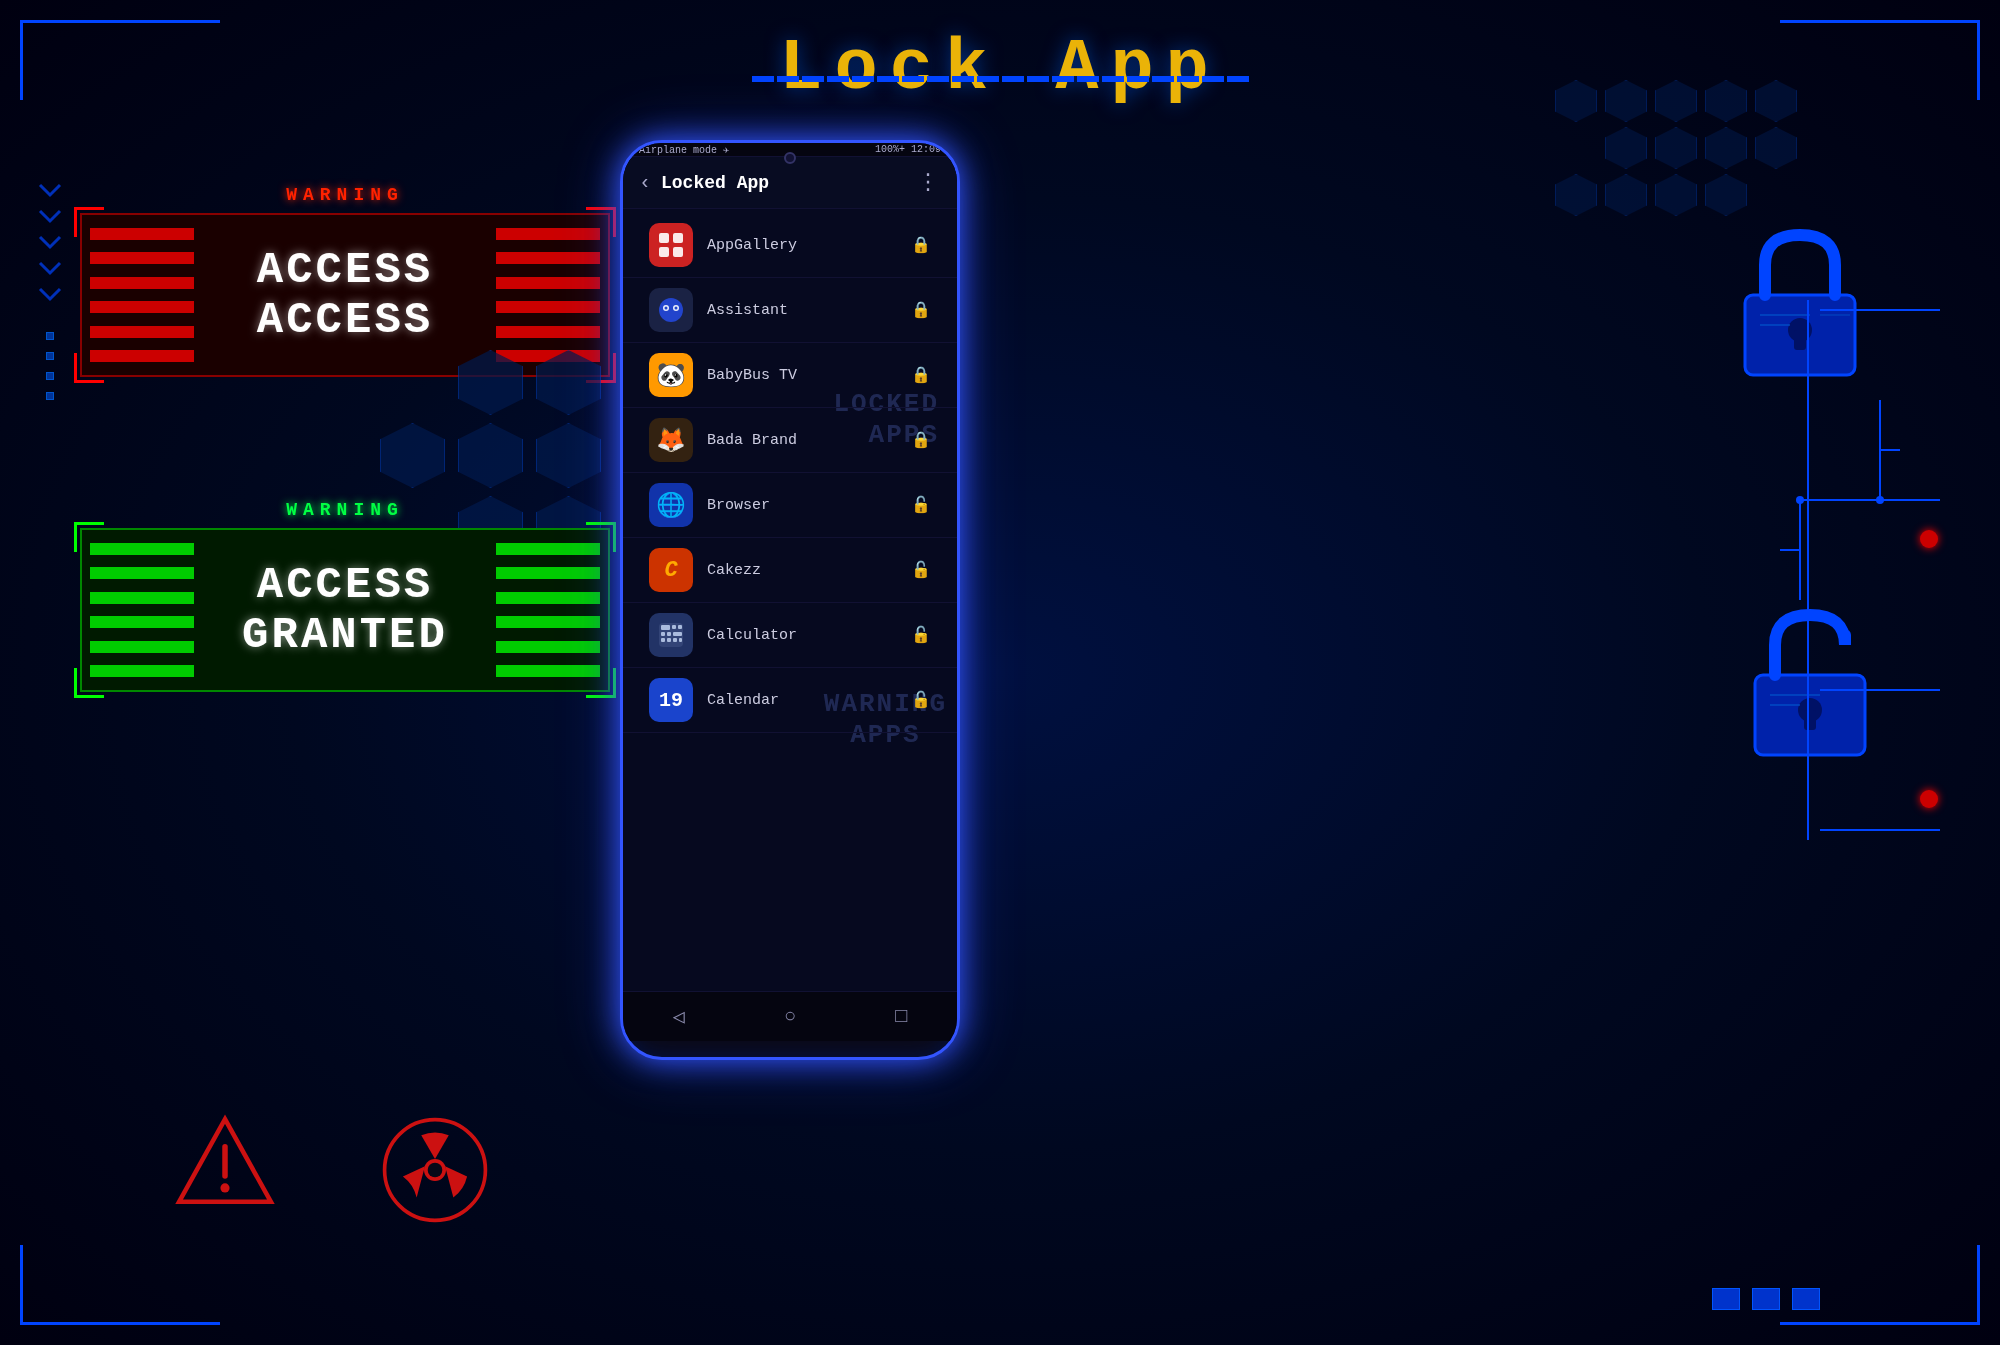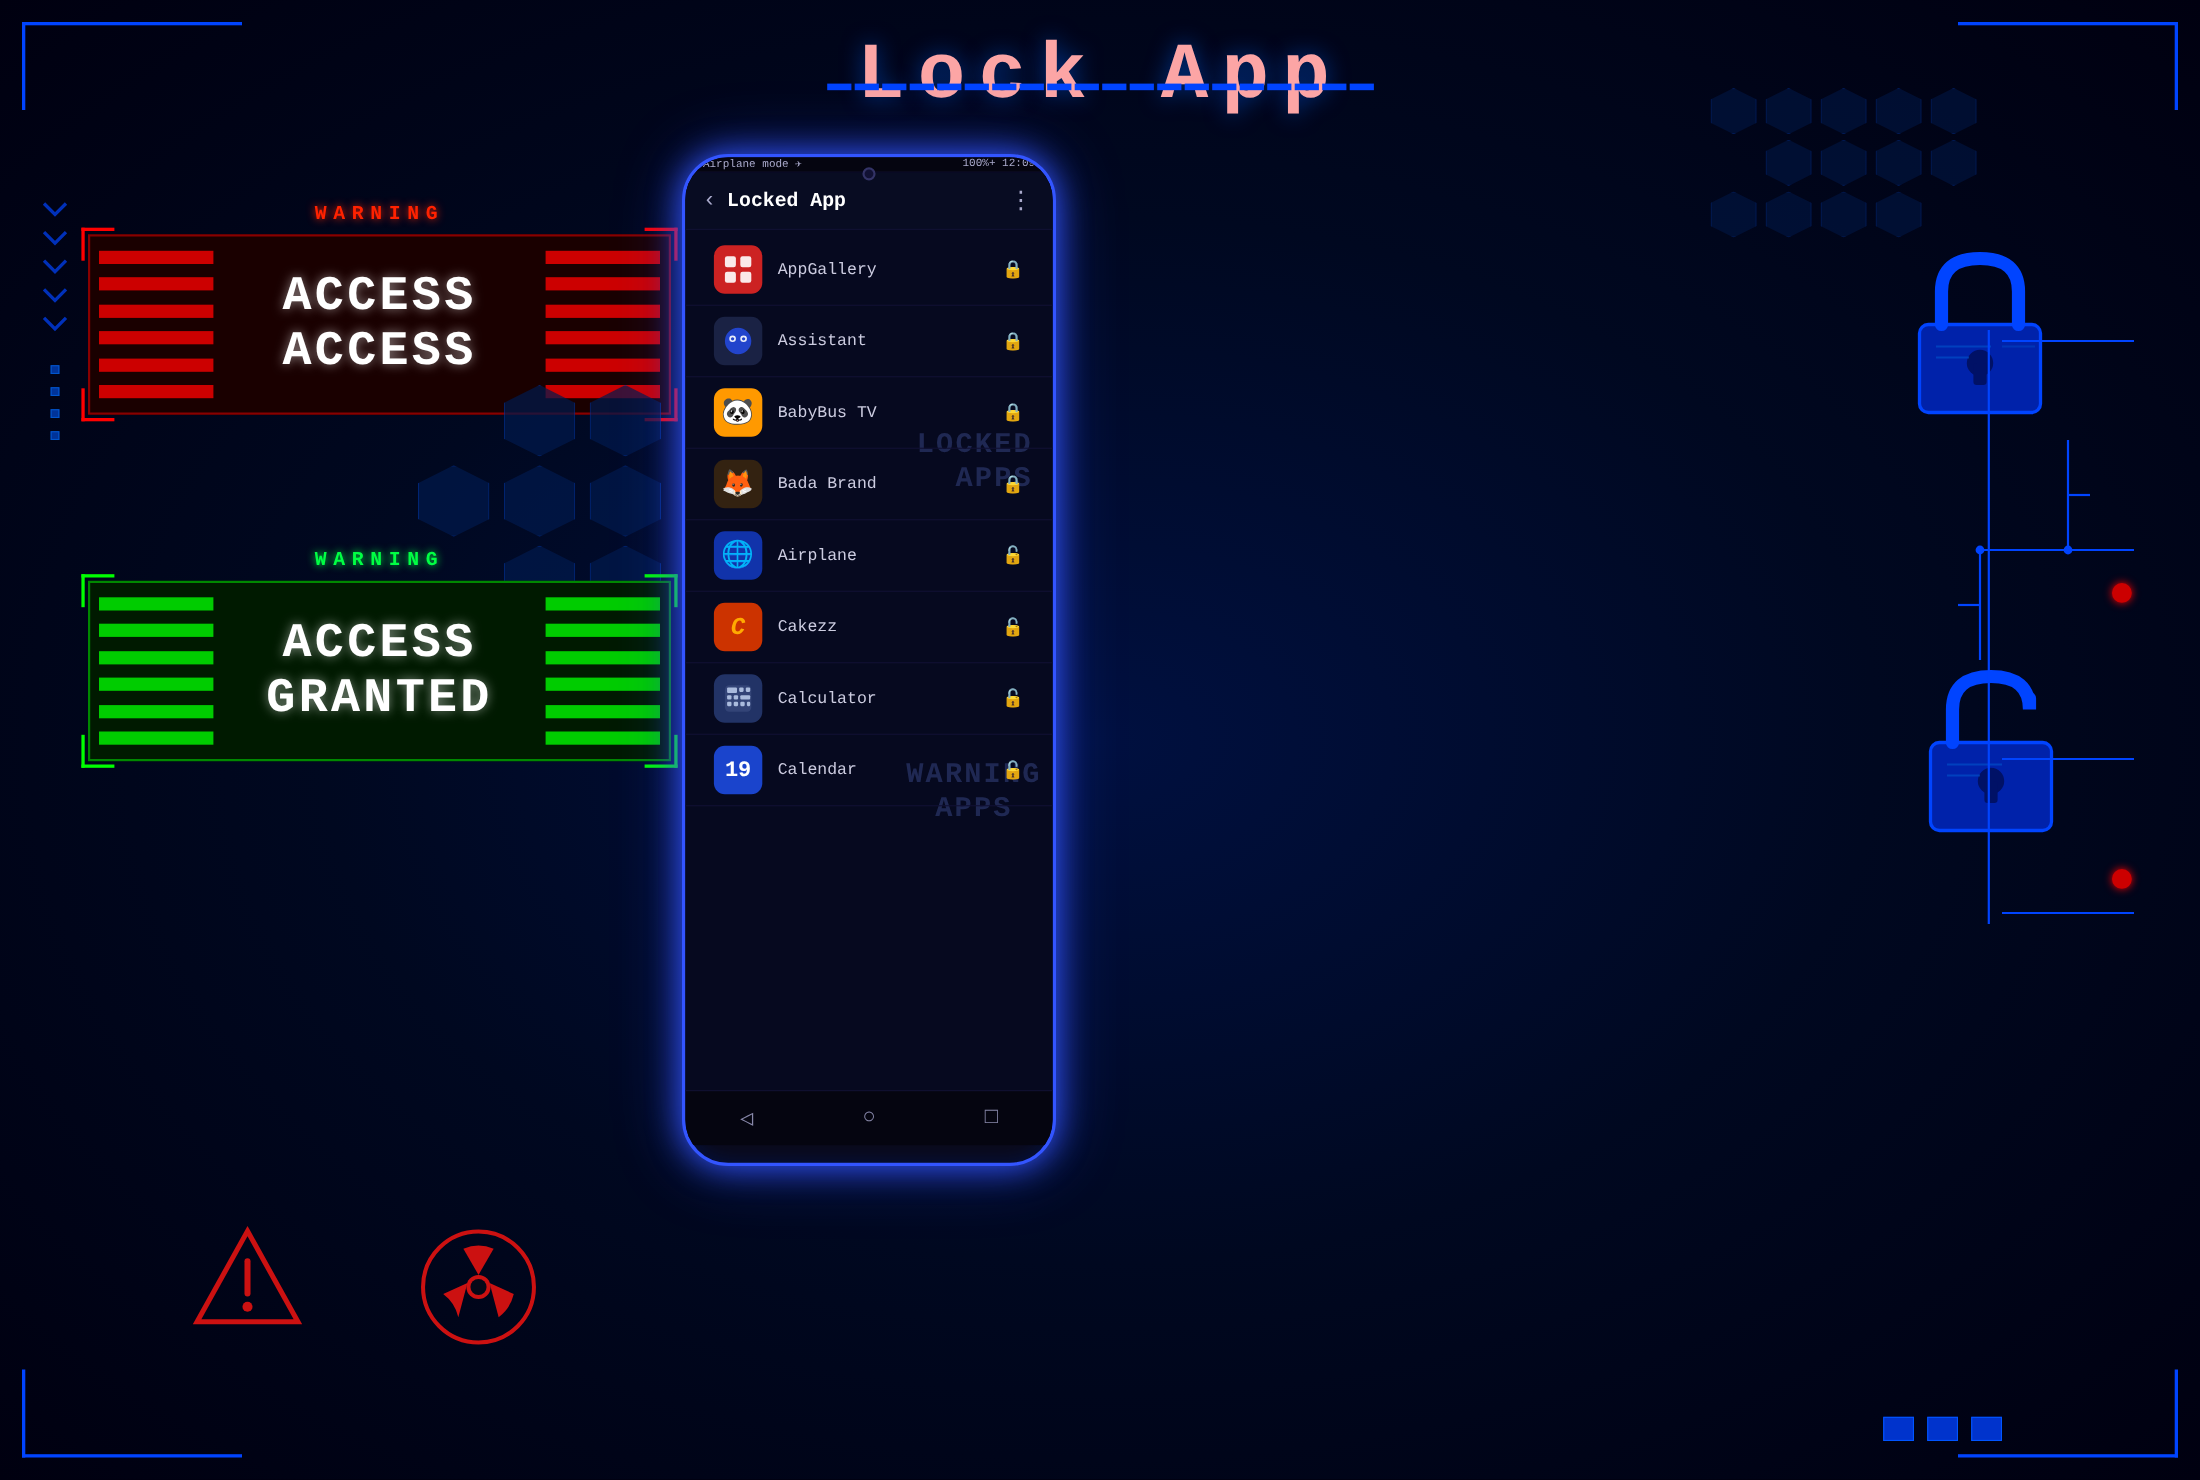--- a/index.html
+++ b/index.html
@@ -19,21 +19,21 @@
       inset: 0;
       background: radial-gradient(ellipse at center, #001040 0%, #000820 50%, #000010 100%);
     }
 
     
     .title {
       position: absolute;
       top: 28px;
       left: 50%;
       transform: translateX(-50%);
-      color: #fca5a5;
+      color: #eab308;
       font-size: 72px;
       font-family: 'Courier New', monospace;
       letter-spacing: 12px;
       font-weight: bold;
       text-shadow: 0 0 20px rgba(0,100,255,0.5);
       white-space: nowrap;
     }
 
     
     .corner-tl {
@@ -768,21 +768,21 @@
             <span style="font-size:24px;">🦊</span>
           </div>
           <span class="app-name">Bada Brand</span>
           <span class="lock-icon-phone">🔒</span>
         </div>
 
         <div class="app-item">
           <div class="app-icon" style="background:#1133aa;">
             <span style="font-size:24px;">🌐</span>
           </div>
-          <span class="app-name">Airplane</span>
+          <span class="app-name">Browser</span>
           <span class="lock-icon-phone">🔓</span>
         </div>
 
         <div class="unlocked-watermark">
           <div>WARNING</div>
           <div>APPS</div>
         </div>
 
         <div class="app-item">
           <div class="app-icon" style="background:#cc3300;">

